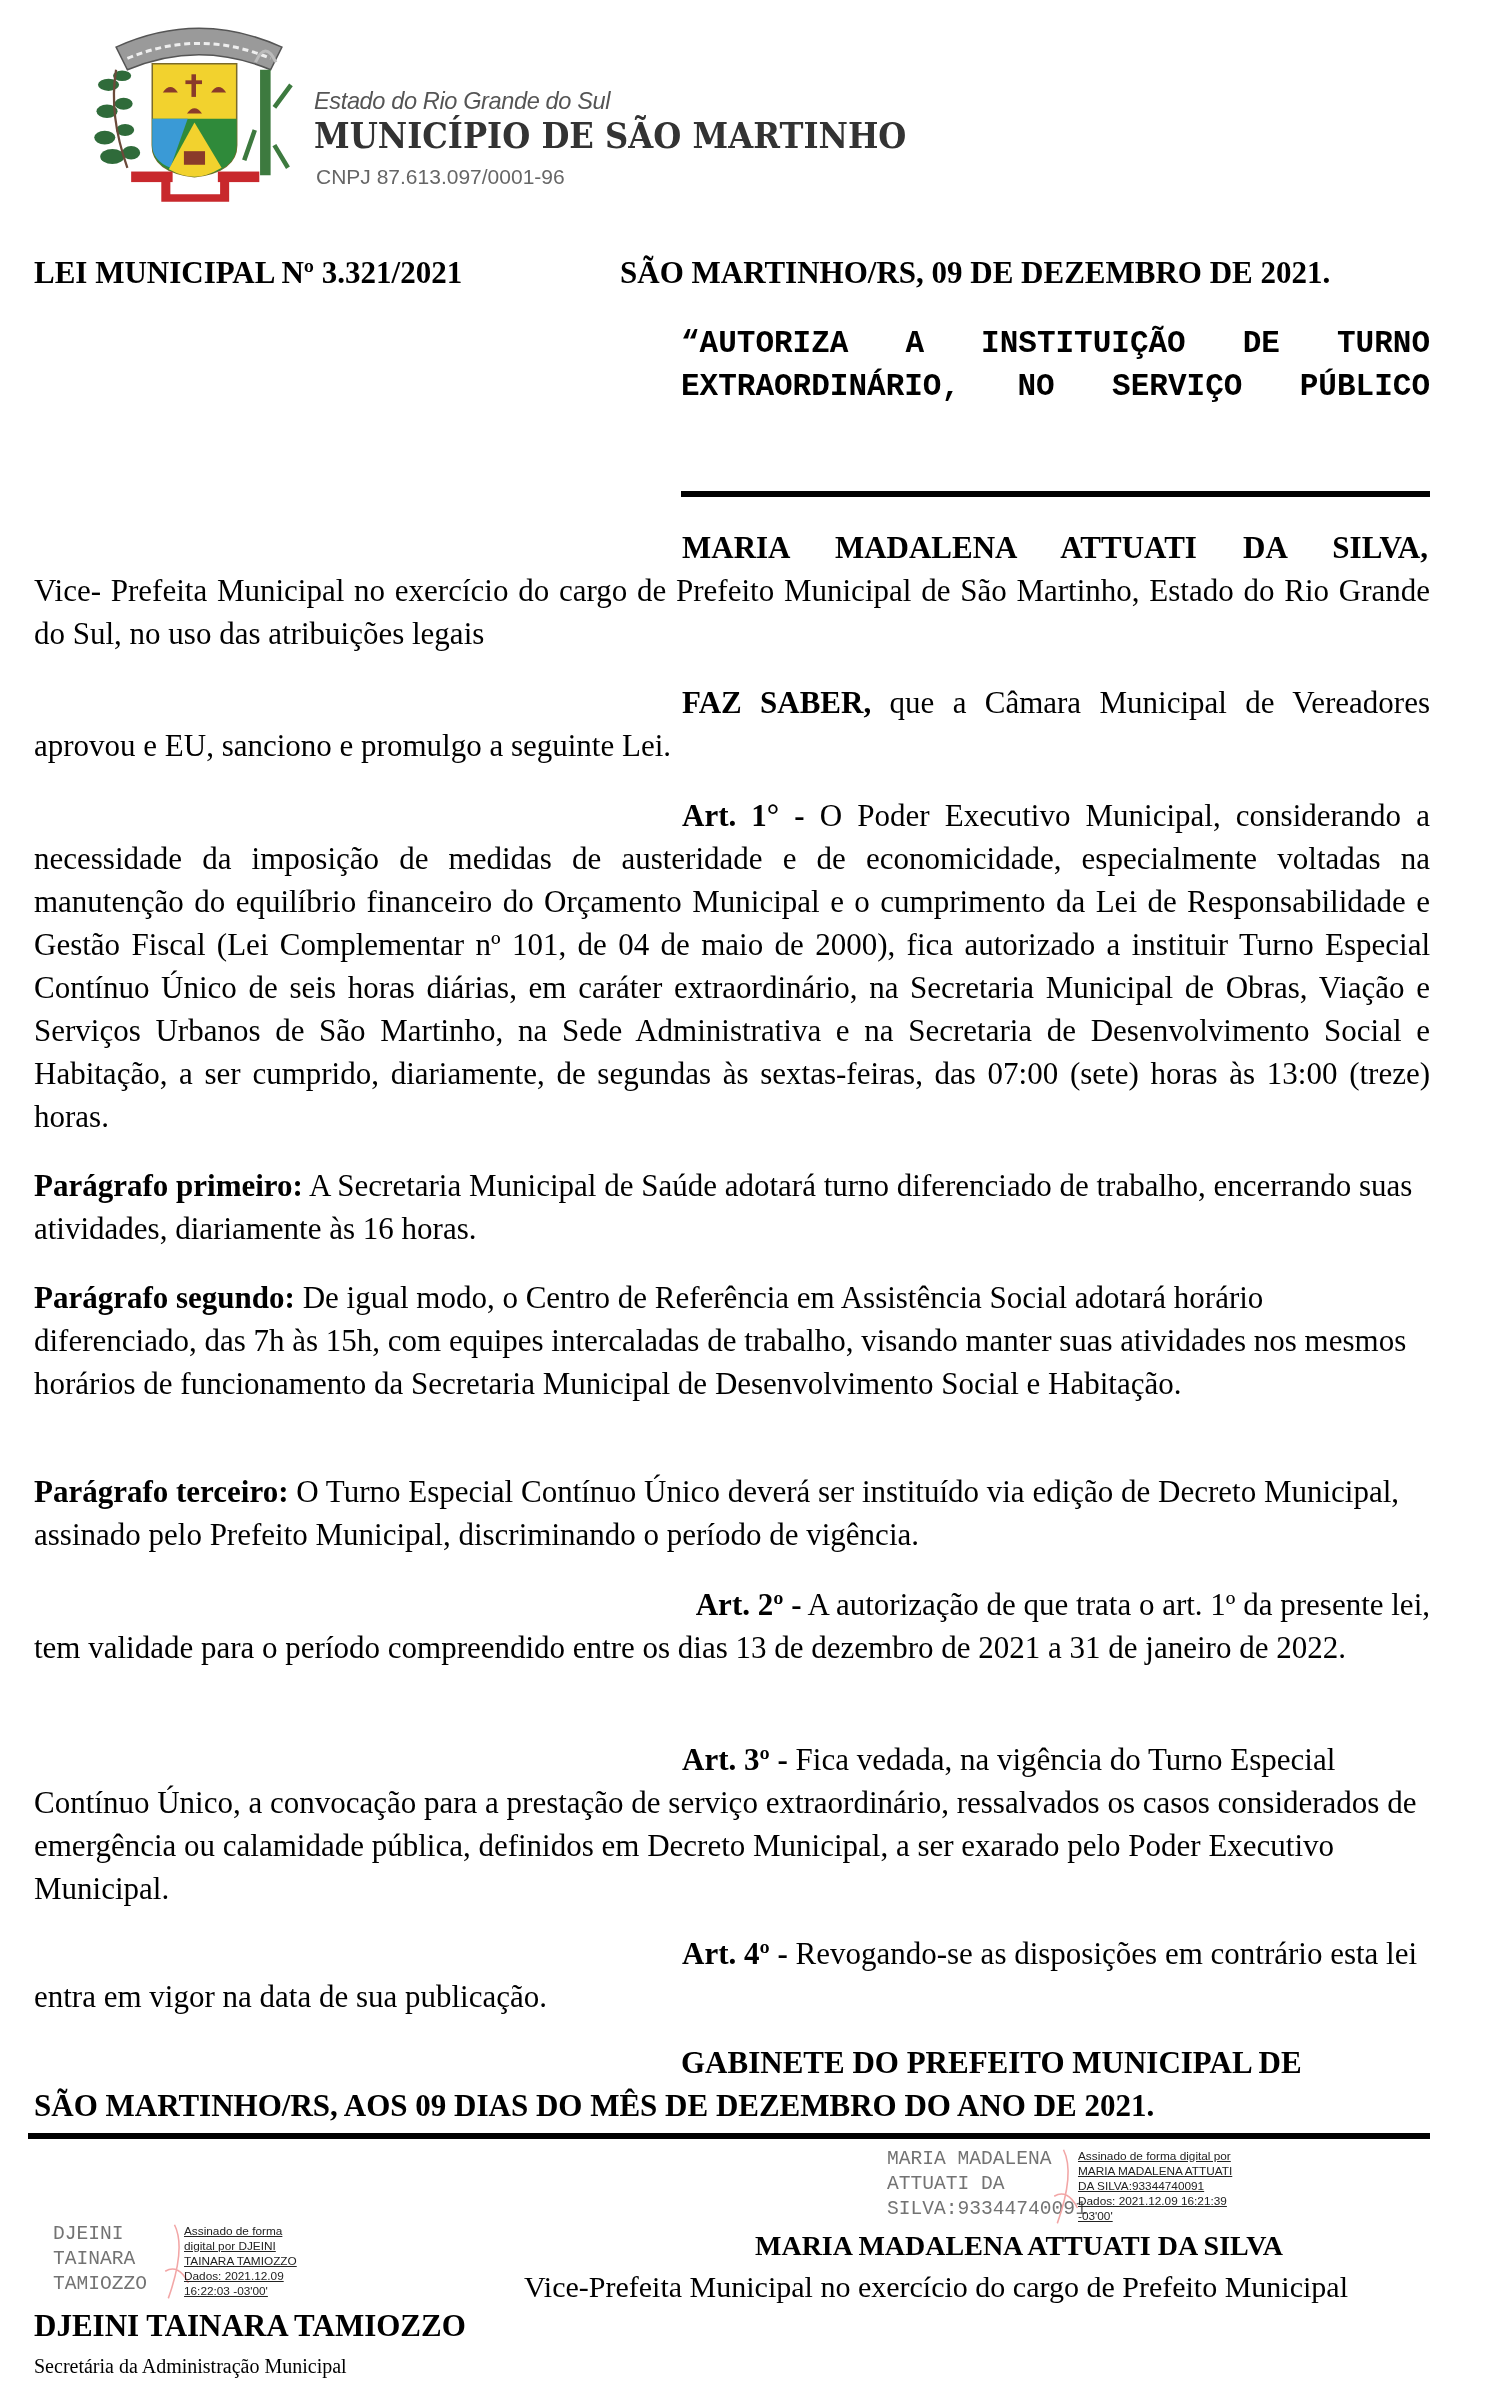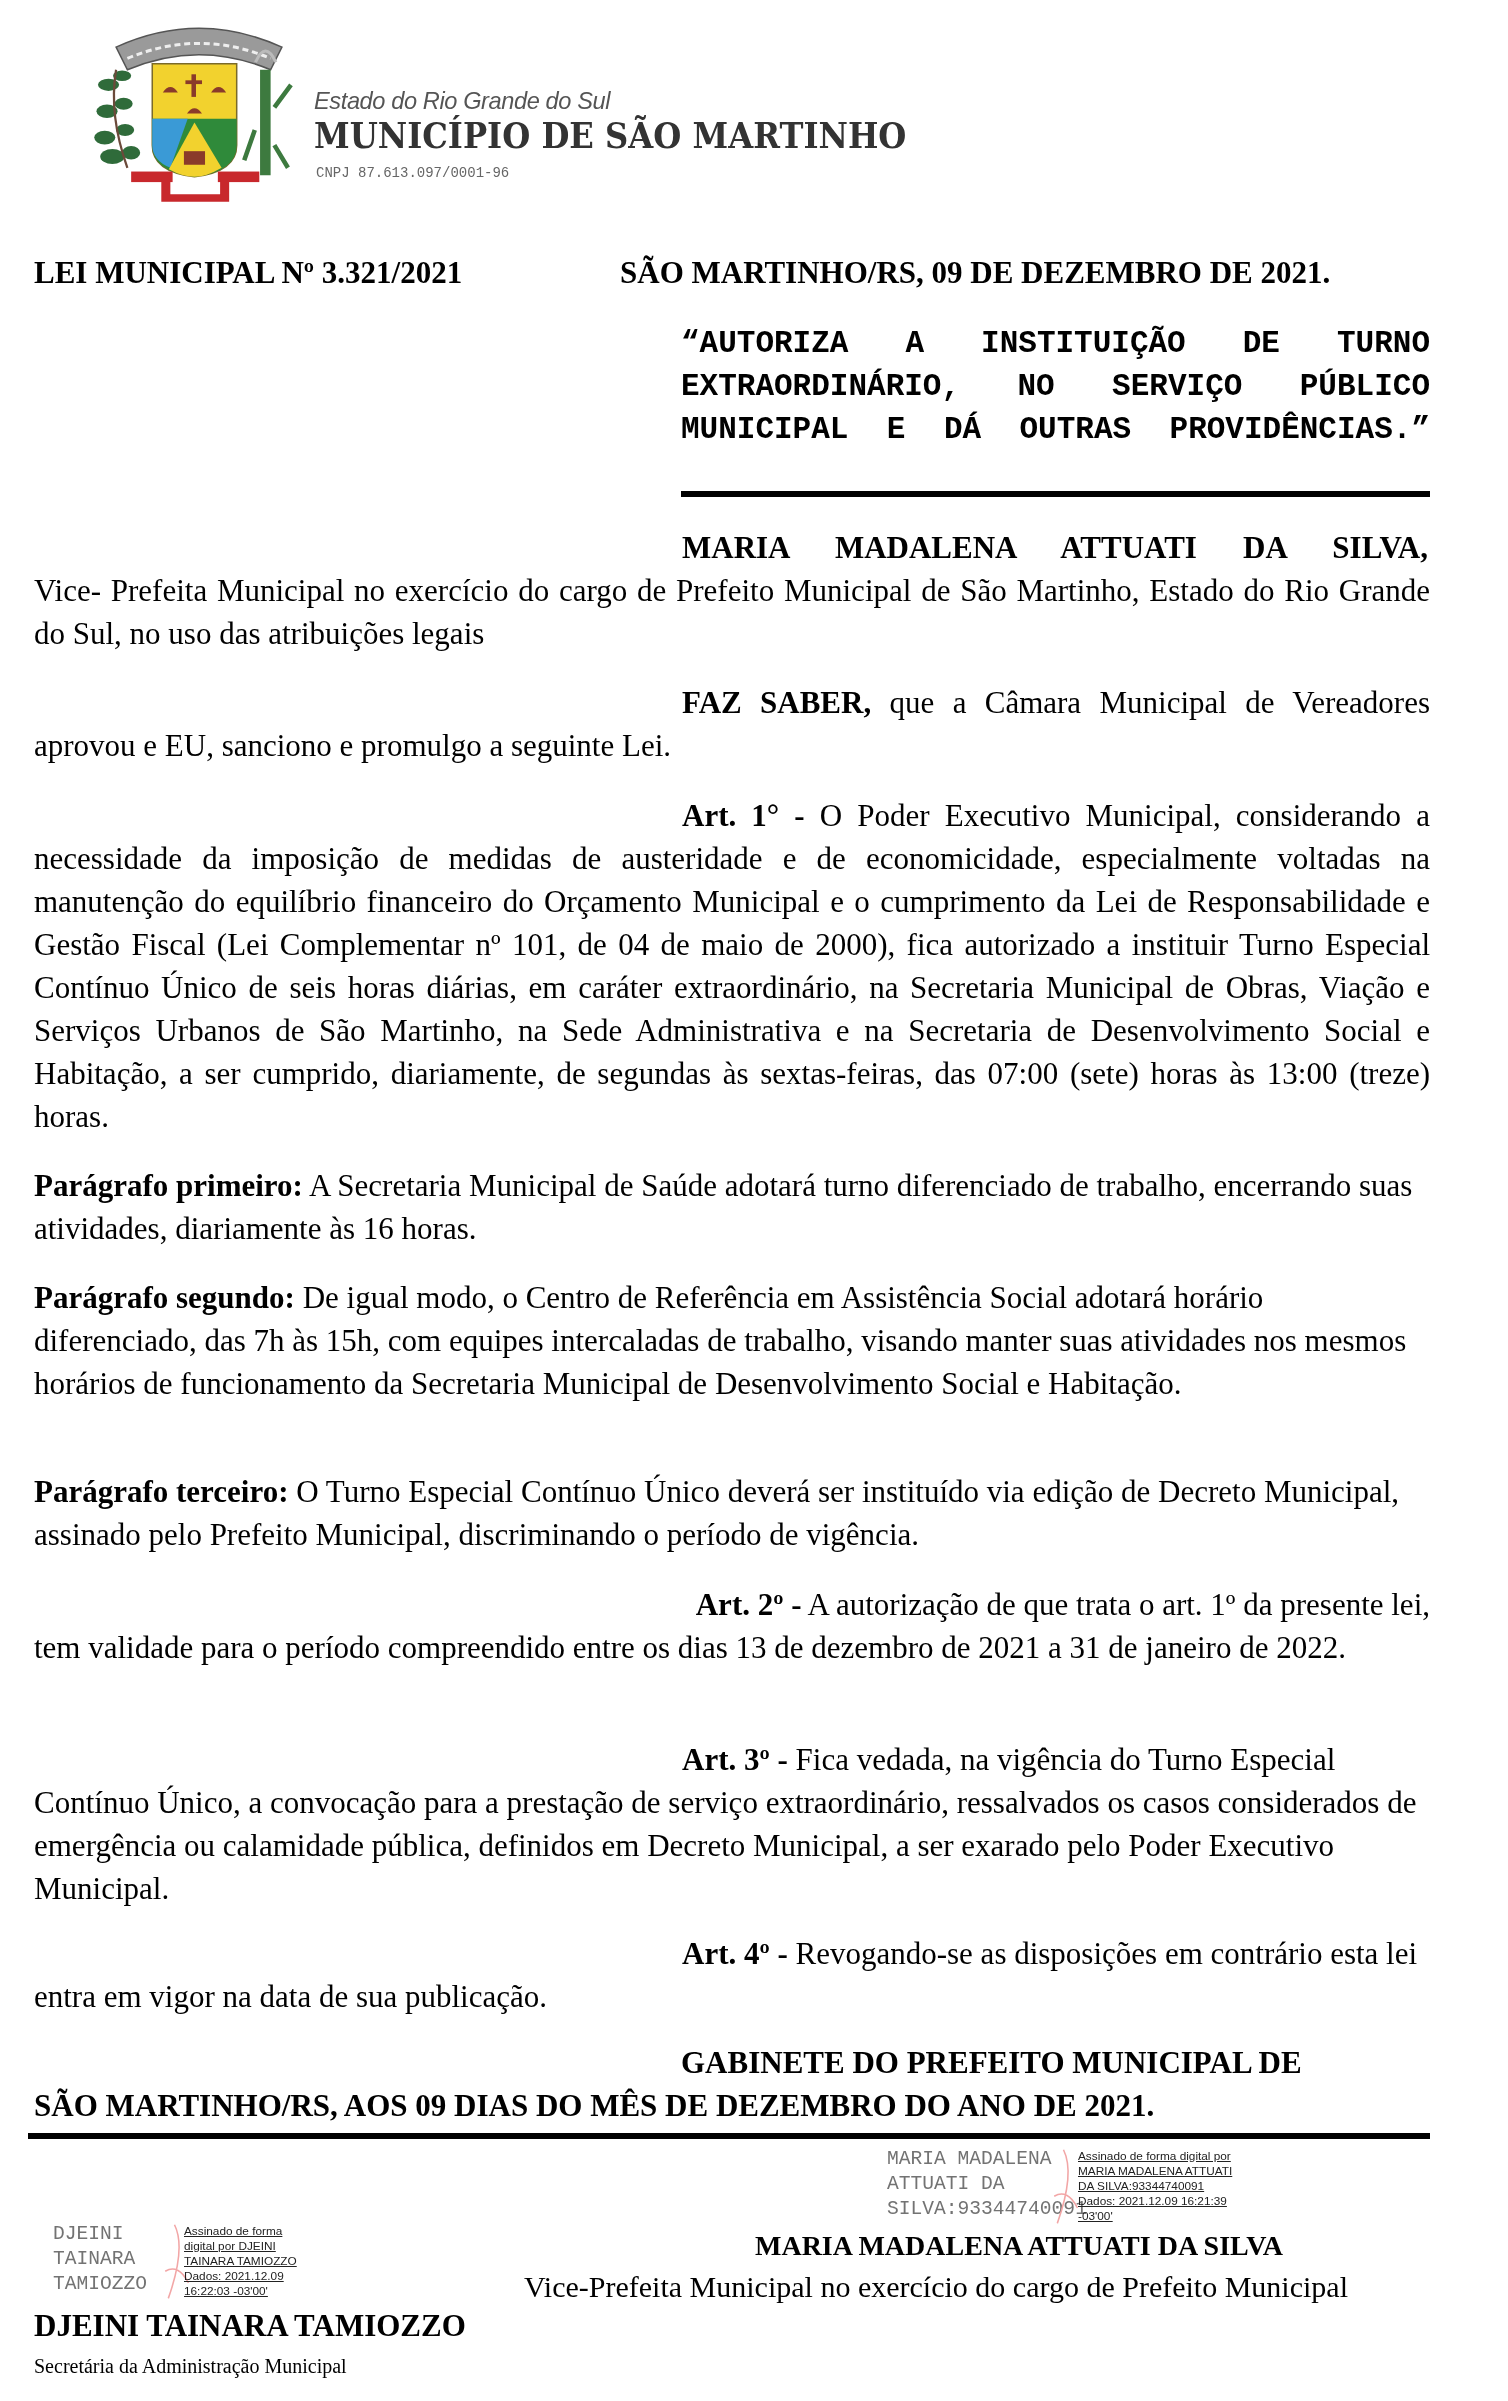--- a/index.html
+++ b/index.html
@@ -5,21 +5,21 @@
   html,body{margin:0;padding:0;background:#fff;}
   body{width:1508px;height:2401px;position:relative;overflow:hidden;
        font-family:"Liberation Serif","DejaVu Serif",serif;color:#000;}
   .abs{position:absolute;}
   
   #crest{left:85px;top:17.3px;width:228px;height:196px;}
   .lh-state{left:314px;top:88px;font-family:"Liberation Sans",sans-serif;font-style:italic;
     font-size:23.6px;color:#555;letter-spacing:-0.4px;}
   .lh-muni{left:314px;top:115px;font-family:"DejaVu Serif",serif;font-weight:bold;font-size:35px;
     color:#333;letter-spacing:0px;transform:scaleX(0.92);transform-origin:left;}
-  .lh-cnpj{left:316px;top:165px;font-family:Liberation Mono, monospace;font-size:14px;color:#666;}
+  .lh-cnpj{left:316px;top:165px;font-family:Liberation Sans, sans-serif;font-size:21px;color:#666;}
   .bold{font-weight:bold;}
   .hdr{top:253px;font-size:31px;font-weight:bold;line-height:39px;}
   .summary{left:681px;top:322px;width:749px;font-size:31px;font-weight:bold;line-height:43px;
     text-align:justify;text-align-last:justify;font-family:Liberation Mono, monospace;}
   .summary-rule{left:681px;top:491px;width:749px;height:5.5px;background:#000;}
 
   .para{left:34px;width:1396px;text-align:justify;font-size:31px;line-height:43px;}
   .para .lead{display:inline-block;width:648px;}
   .para.last-left{text-align-last:left;}
 
@@ -81,21 +81,20 @@
 <div class="abs lh-state">Estado do Rio Grande do Sul</div>
 <div class="abs lh-muni">MUNICÍPIO DE SÃO MARTINHO</div>
 <div class="abs lh-cnpj">CNPJ 87.613.097/0001-96</div>
 
 <div class="abs hdr" style="left:34px;">LEI MUNICIPAL Nº 3.321/2021</div>
 <div class="abs hdr" style="left:620px;">SÃO MARTINHO/RS, 09 DE DEZEMBRO DE 2021.</div>
 
 <div class="abs summary">
   <div>“AUTORIZA A INSTITUIÇÃO DE TURNO</div>
   <div>EXTRAORDINÁRIO, NO SERVIÇO PÚBLICO</div>
-  <div>MUNICIPAL E DÁ OUTRAS PROVIDÊNCIAS.”</div>
 </div>
 <div class="abs summary-rule"></div>
 
 <div class="abs para" style="top:526px;">
   <span class="lead"></span><span class="bold" style="display:inline-block;width:746px;text-align:justify;text-align-last:justify;">MARIA MADALENA ATTUATI DA SILVA,</span>
   <span>Vice- Prefeita Municipal no exercício do cargo de Prefeito Municipal de São Martinho, Estado do Rio Grande do Sul, no uso das atribuições legais</span>
 </div>
 
 <div class="abs para last-left" style="top:681px;">
   <span class="lead"></span><span class="bold">FAZ SABER,</span><span> que a Câmara Municipal de Vereadores aprovou e EU, sanciono e promulgo a seguinte Lei.</span>

